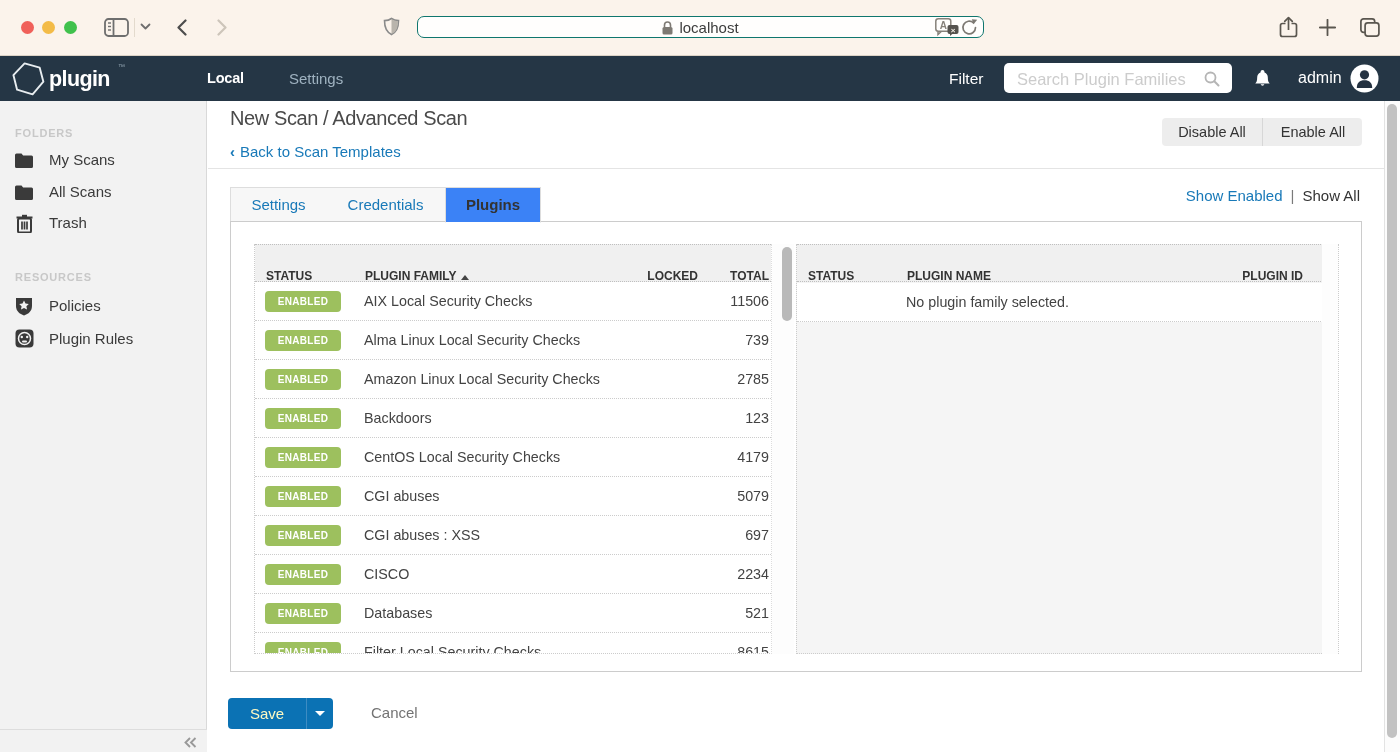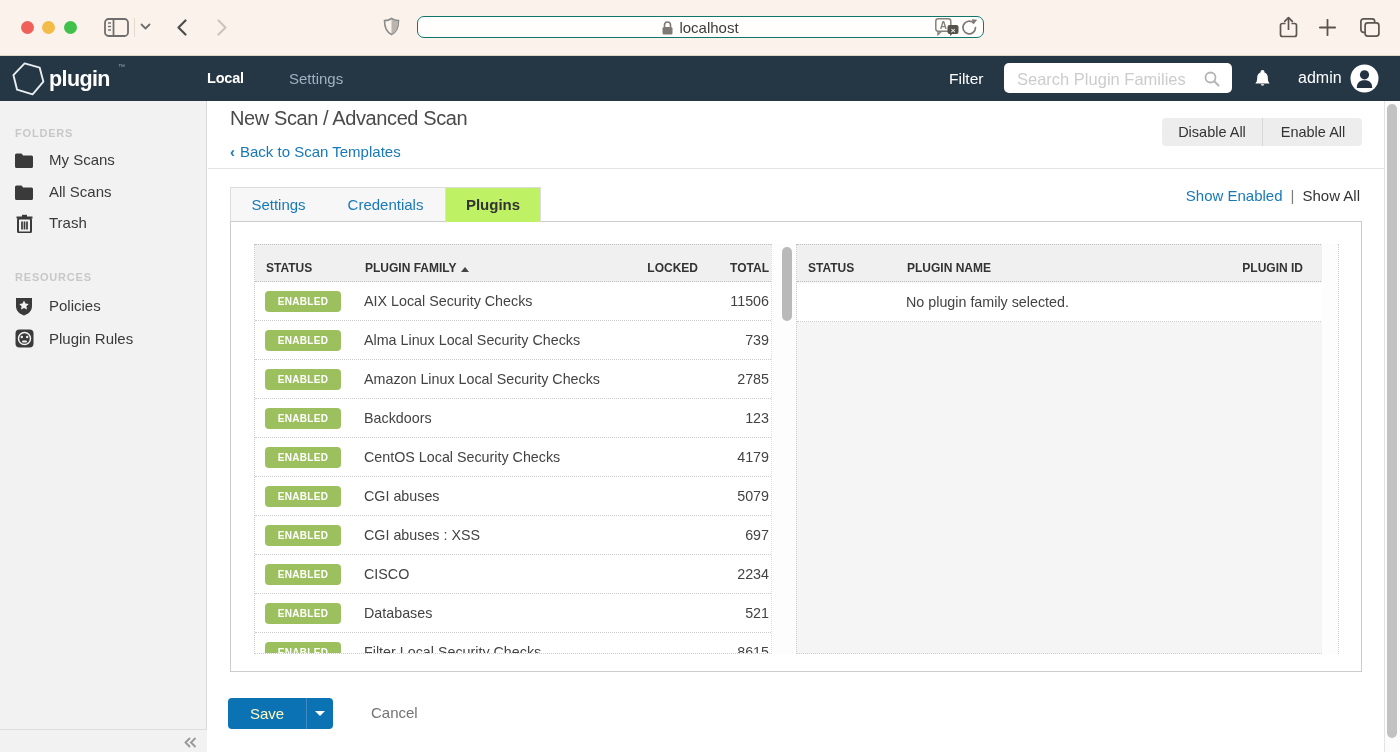--- a/index.html
+++ b/index.html
@@ -41,28 +41,28 @@
 .hr1 { position:absolute; left:0px; top:67px; width:1176px; height:1px; background:#e4e4e4; }
 
 .show-links { position:absolute; right:24px; top:86px; font-size:15px; color:#333; }
 .show-links .en { color:#1879b8; }
 .show-links .bar { color:#7a7a7a; padding:0 8px; }
 
 
 .tab { position:absolute; top:86px; height:35px; font-size:15px; text-align:center; line-height:34px; background:#f7f7f7; border:1px solid #ddd; color:#1879b8; }
 .tab.t1 { left:22px; width:97px; }
 .tab.t2 { left:118px; width:120px; border-left:none; }
-.tab.t3 { left:237px; width:96px; background:#bef264; border-bottom:1px solid #fff; color:#333; font-weight:bold; height:36px; z-index:3; }
+.tab.t3 { left:237px; width:96px; background:#3b82f6; border-bottom:1px solid #fff; color:#333; font-weight:bold; height:36px; z-index:3; }
 
 
 #box { position:absolute; left:22px; top:120px; width:1132px; height:451px; border:1px solid #ccc; background:#fff; }
 
 
 .tbl-hdr { position:absolute; height:38px; background:#f0f0f0; border-top:1px dotted #bfbfbf; border-bottom:1px dotted #bfbfbf; }
-.th { position:absolute; top:16px; font-size:12px; font-weight:bold; color:#333; letter-spacing:0px; }
+.th { position:absolute; top:24px; font-size:12px; font-weight:bold; color:#333; letter-spacing:0px; }
 .row { position:absolute; height:39px; border-bottom:1px dotted #ccc; background:#fff; }
 .badge { position:absolute; left:10px; top:9px; width:76px; height:21px; background:#9dc05e; border-radius:4px; color:#fff; font-size:10px; font-weight:bold; text-align:center; line-height:21px; letter-spacing:0.3px; }
 .fam { position:absolute; left:109px; top:11px; font-size:14.3px; color:#434343; }
 .tot { position:absolute; right:4px; top:11px; font-size:14.3px; color:#434343; }
 
 .sb-track { position:absolute; background:#fdfdfd; }
 .sb-thumb { position:absolute; background:#b9b9b9; border-radius:5px; }
 
 
 #save-btn { position:absolute; left:20px; top:597px; width:105px; height:31px; background:#0b72b4; border-radius:4px; }

